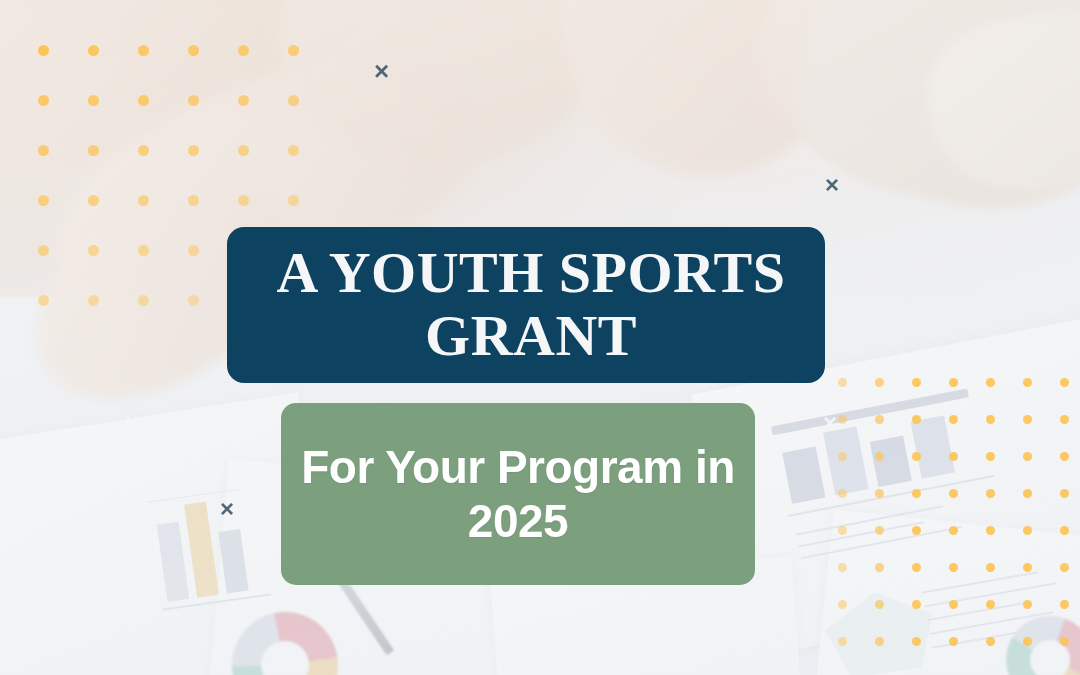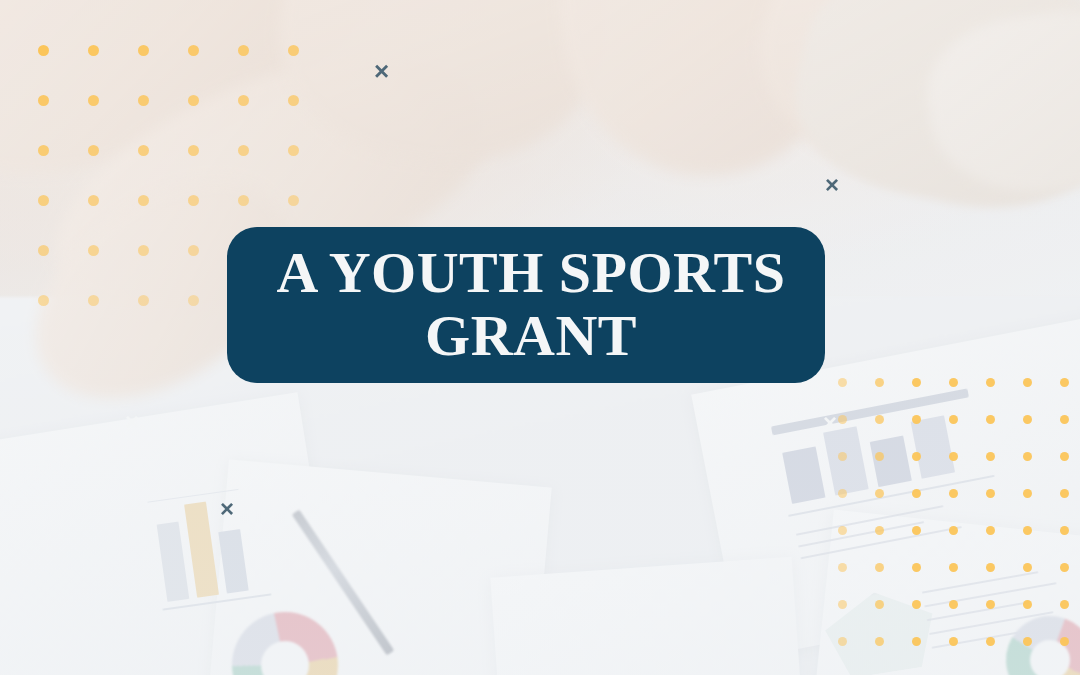--- a/index.html
+++ b/index.html
@@ -138,21 +138,21 @@
   .band {
     position:absolute;
     display:flex;
     align-items:center;
     justify-content:center;
     text-align:center;
     color:#ffffff;
   }
 
   .band-green { background:#7ca07e; border-radius:15px; }
-  .band-navy  { background:#0d4260; border-radius:30px;padding-left:10px; }
+  .band-navy  { background:#0d4260; border-radius:17px;padding-left:10px; }
 
   #band-top {
     left:283px; top:88px; width:456px; height:112px;
   }
   #band-top .band-text {
     font-family:"Liberation Sans", sans-serif;
     font-weight:700;
     font-size:54px;
     letter-spacing:-.8px;
     line-height:1.04;
@@ -351,14 +351,17 @@
       <span class="xmark" style="left: 125px; top: 410px; font-size: 24px; color: rgb(243, 245, 246); font-family: &quot;Liberation Sans&quot;, sans-serif;">×</span>
       <span class="xmark" style="left: 823px; top: 411px; font-size: 24px; color: rgb(243, 245, 246); font-family: &quot;Liberation Sans&quot;, sans-serif;">×</span>
       <span class="xmark" style="left: 220px; top: 497px; font-size: 24px; color: rgb(78, 104, 120); font-family: &quot;Liberation Sans&quot;, sans-serif;">×</span>
     </div>
 
 
   <div class="band band-navy" id="band-mid">
     <span class="band-text">A YOUTH SPORTS GRANT</span>
   </div>
 
+  <div class="band band-green" id="band-bot">
+    <span class="band-text">For Your Program in 2025</span>
+  </div>
 
 </div>
 
 </body></html>

